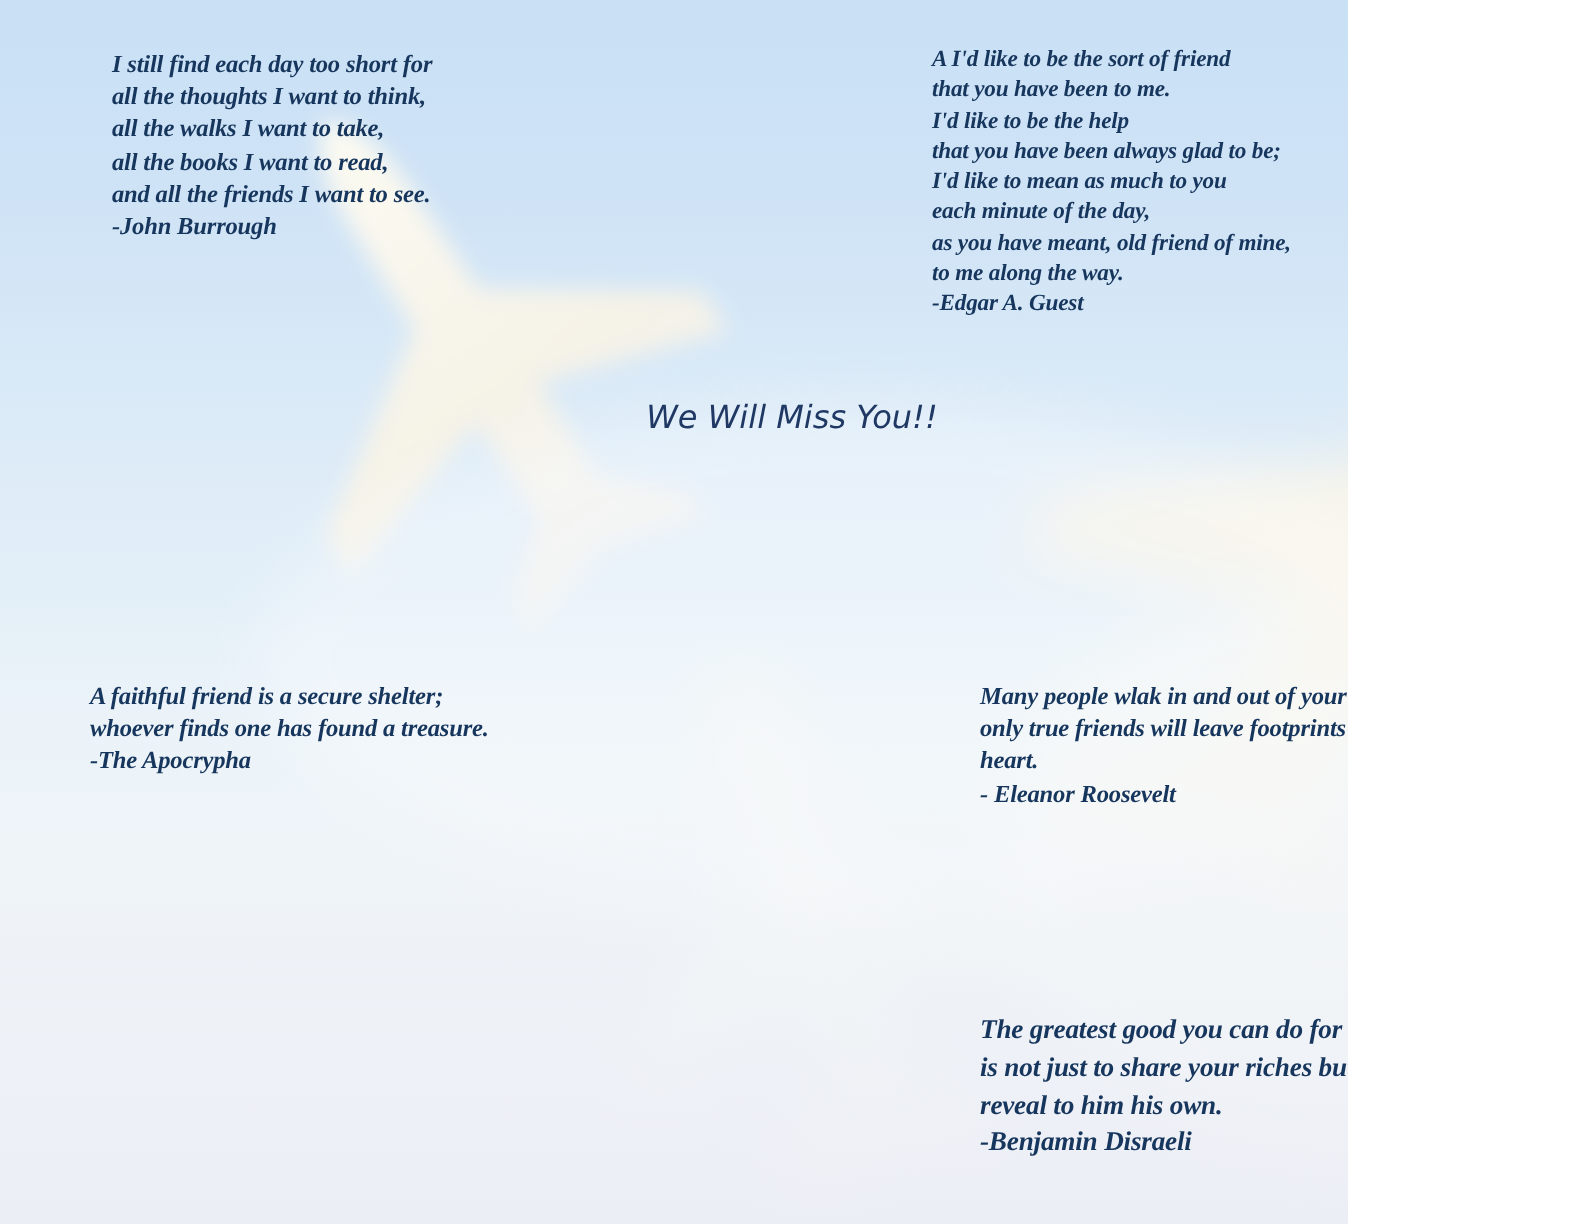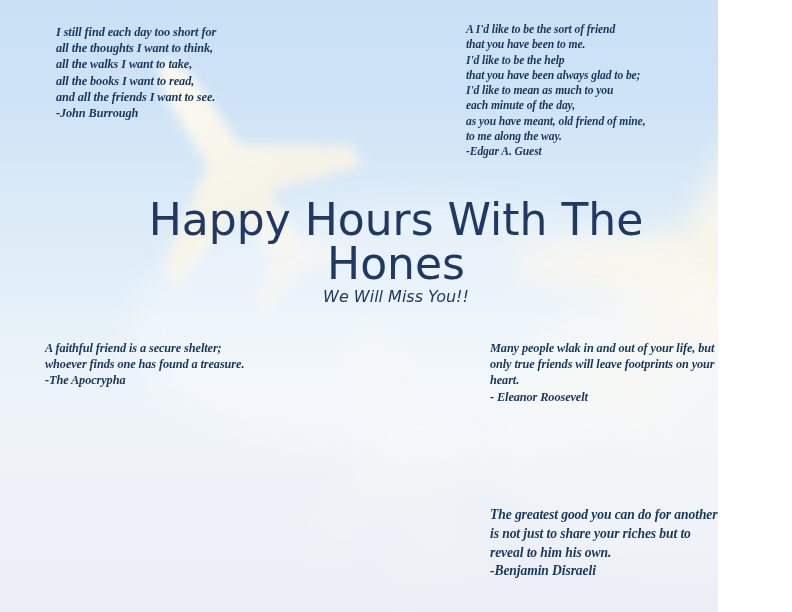--- a/index.html
+++ b/index.html
@@ -21,21 +21,20 @@
         #c9e0f5 0%,
         #cfe3f6 16%,
         #d8e9f7 30%,
         #e0edf8 42%,
         #e5f0f8 52%,
         #e8f1f7 62%,
         #eaf0f6 72%,
         #e9edf4 82%,
         #e8e9f2 92%,
         #e8e8f2 100%);
-    padding-left: 44px;
   }
 
   
   .bg-layer {
     position: absolute;
     inset: 0;
     pointer-events: none;
     z-index: 0;
   }
   .bg-layer svg {
@@ -253,21 +252,20 @@
 that you have been to me.
 I'd like to be the help
 that you have been always glad to be;
 I'd like to mean as much to you
 each minute of the day,
 as you  have meant, old friend of mine,
 to me along the way.
 -Edgar A. Guest</div>
 
   <div id="title-block">
-    <h1 id="main-title">Happy Hours With The Hones</h1>
     <div id="subtitle">We Will Miss You!!</div>
   </div>
 
   <div class="quote" id="quote-mr">Many people wlak in and out of your life, but
 only true friends will leave footprints on your
 heart.
 - Eleanor Roosevelt</div>
 
   <div class="quote" id="quote-ml">A faithful friend is a secure shelter;
 whoever finds one has found a treasure.

